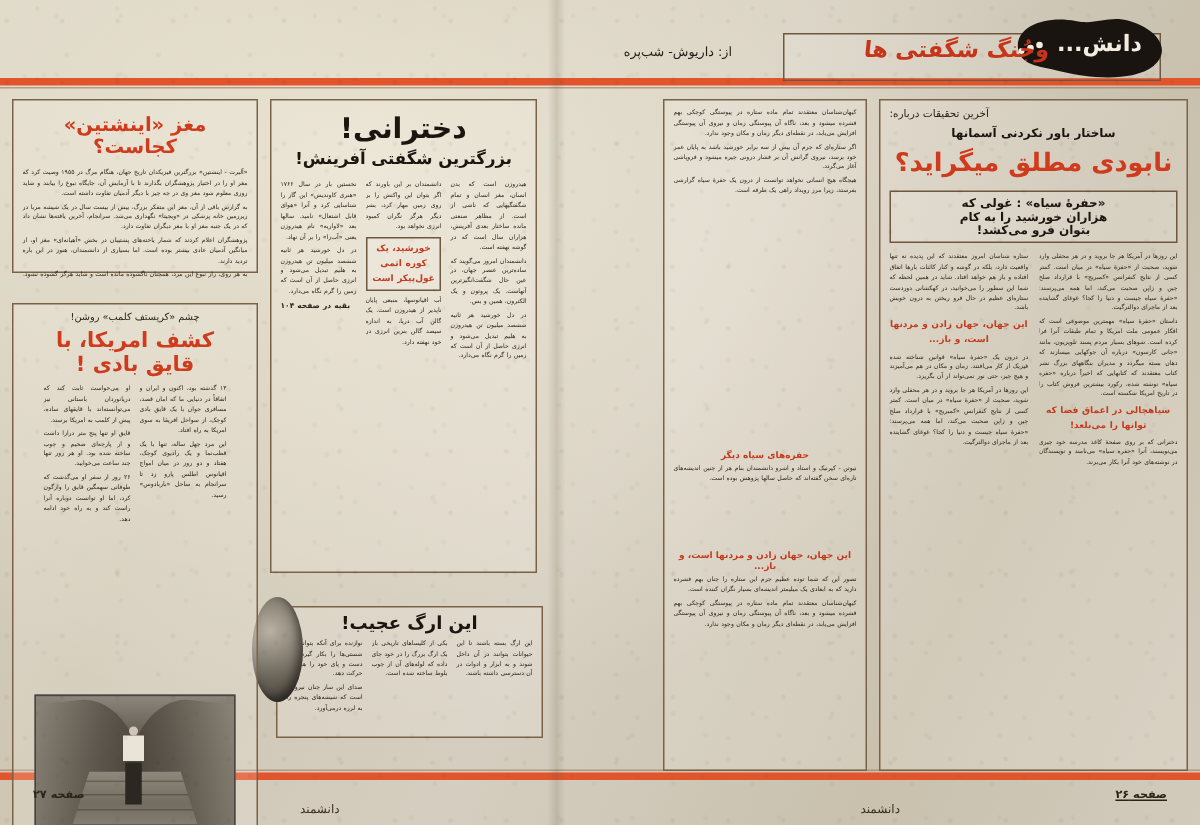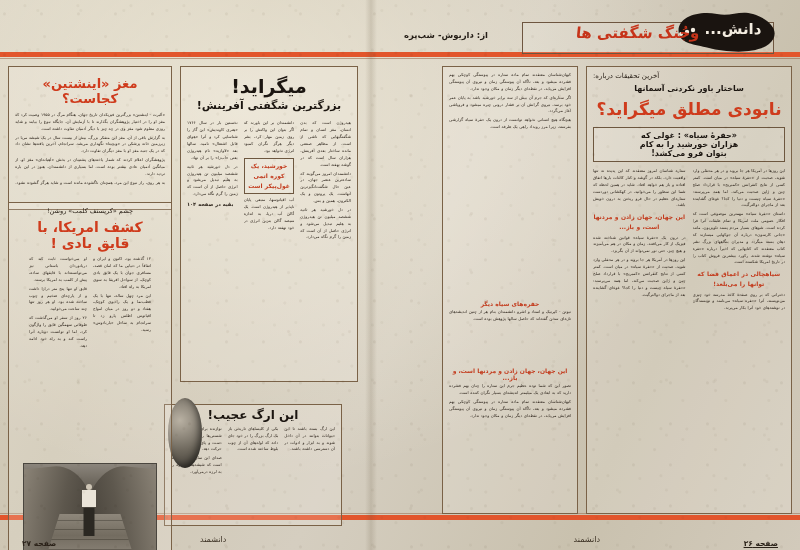--- a/index.html
+++ b/index.html
@@ -52,21 +52,21 @@
   .mast-logo{
     position:absolute;right:5px;top:2px;width:118px;height:46px;
   }
   .mast-word1{
     position:absolute;right:92px;top:18px;
     font-size:15px;font-weight:bold;color:#c6341a;letter-spacing:-1px;
     transform:skewX(-6deg);
   }
   .byline{
     position:absolute;right:312px;top:30px;
-    font-size:8.5px;color:#241d16;font-weight:bold;white-space:nowrap;
+    font-size:8.5px;color:#241d16;font-weight:normal;white-space:nowrap;
   }
 
   
   .box{
     position:absolute;border:1px solid #7a6247;
     background:rgba(255,252,243,.18);
     box-sizing:border-box;
   }
   .hl-red{color:#cf3b1c;font-weight:bold;line-height:1.15;}
   .hl-blk{color:#1b1510;font-weight:bold;line-height:1.15;}
@@ -120,21 +120,21 @@
 
   
   .moon{
     position:absolute;border-radius:50%;
     background:radial-gradient(circle at 35% 32%,#b9b1a3,#6d675c 58%,#3e3a33);
     box-shadow:inset -3px -3px 6px rgba(0,0,0,.45);
   }
 
   
   .foot{
-    position:absolute;bottom:2px;font-size:7.5px;color:#2b2219;font-weight:bold;
+    position:absolute;bottom:16px;font-size:7.5px;color:#2b2219;font-weight:bold;
   }
   .foot-mark{position:absolute;bottom:6px;font-size:8px;color:#3a2f22;letter-spacing:1px;}
 </style>
 </head>
 <body>
 
 <div class="page">
 
   <div class="rule-top"></div>
   <div class="rule-top2"></div>
@@ -193,60 +193,60 @@
       <p>نیوتن - کپرنیک و استاد و اشرو دانشمندان بنام هر از چنین اندیشه‌های تازه‌ای سخن گفته‌اند که حاصل سالها پژوهش بوده است.</p>
     </div>
     <div class="redhead">این جهان، جهان زادن و مردنها است، و باز...</div>
     <div class="col-text tiny" style="height:110px;">
       <p>تصور این که شما توده عظیم جرم این ستاره را چنان بهم فشرده دارید که به ابعادی یک میلیمتر اندیشه‌ای بسیار نگران کننده است.</p>
       <p>کیهان‌شناسان معتقدند تمام ماده ستاره در پیوستگی کوچکی بهم فشرده میشود و بعد، ناگاه آن پیوستگی زمان و نیروی آن پیوستگی افزایش می‌یابد، در نقطه‌ای دیگر زمان و مکان وجود ندارد.</p>
     </div>
   </div>
 
   <div class="box" style="left:180px;top:66px;width:178px;height:316px;padding:5px 6px;">
-    <div class="hl-blk" style="font-size:19px;text-align:center;margin:4px 0 2px;">میگراید!</div>
+    <div class="hl-blk" style="font-size:19px;text-align:center;margin:4px 0 2px;">دخترانی!</div>
     <div class="hl-blk" style="font-size:11px;text-align:center;margin-bottom:8px;">بزرگترین شگفتی آفرینش!</div>
     <div style="display:flex;gap:6px;height:250px;">
       <div class="col-text tiny" style="flex:1;">
         <p>هیدروژن است که بدن انسان، مغز انسان و تمام شگفتگیهایی که ناشی از است. از مظاهر صنعتی مانده ساختار بعدی آفرینش، هزاران سال است که در گوشه نهفته است.</p>
         <p>دانشمندان امروز می‌گویند که ساده‌ترین عنصر جهان، در عین حال شگفت‌انگیزترین آنهاست. یک پروتون و یک الکترون، همین و بس.</p>
         <p>در دل خورشید هر ثانیه ششصد میلیون تن هیدروژن به هلیم تبدیل می‌شود و انرژی حاصل از آن است که زمین را گرم نگاه می‌دارد.</p>
       </div>
       <div class="col-text tiny" style="flex:1;">
         <p>دانشمندان بر این باورند که اگر بتوان این واکنش را بر روی زمین مهار کرد، بشر دیگر هرگز نگران کمبود انرژی نخواهد بود.</p>
         <div class="boxhead">خورشید، یک کوره اتمی غول‌پیکر است</div>
         <p>آب اقیانوسها، منبعی پایان ناپذیر از هیدروژن است. یک گالن آب دریا، به اندازه سیصد گالن بنزین انرژی در خود نهفته دارد.</p>
       </div>
       <div class="col-text tiny" style="flex:1;">
         <p>نخستین بار در سال ۱۷۶۶ «هنری کاوندیش» این گاز را شناسایی کرد و آنرا «هوای قابل اشتعال» نامید. سالها بعد «لاوازیه» نام هیدروژن یعنی «آب‌زا» را بر آن نهاد.</p>
         <p>در دل خورشید هر ثانیه ششصد میلیون تن هیدروژن به هلیم تبدیل می‌شود و انرژی حاصل از آن است که زمین را گرم نگاه می‌دارد.</p>
         <div class="cont">بقیه در صفحه ۱۰۴</div>
       </div>
     </div>
   </div>
 
-  <div class="box" style="left:164px;top:404px;width:178px;height:122px;padding:4px 6px;">
+  <div class="box" style="left:184px;top:404px;width:178px;height:88px;padding:4px 6px;">
     <div class="hl-blk" style="font-size:12px;text-align:center;margin-bottom:3px;">این ارگ عجیب!</div>
     <div style="display:flex;gap:6px;height:82px;">
       <div class="col-text tiny" style="flex:1;">
         <p>این ارگ بسته باشند تا این حیوانات بتوانند در آن داخل شوند و به ابزار و ادوات در آن دسترسی داشته باشند.</p>
       </div>
       <div class="col-text tiny" style="flex:1;">
         <p>یکی از کلیساهای تاریخی باز یک ارگ بزرگ را در خود جای داده که لوله‌های آن از چوب بلوط ساخته شده است.</p>
       </div>
       <div class="col-text tiny" style="flex:1;">
         <p>نوازنده برای آنکه بتواند همه شستی‌ها را بکار گیرد، باید دست و پای خود را همزمان حرکت دهد.</p>
         <p>صدای این ساز چنان نیرومند است که شیشه‌های پنجره را به لرزه درمی‌آورد.</p>
       </div>
     </div>
   </div>
 
   <div class="moon" style="left:168px;top:398px;width:34px;height:70px;border-radius:50%/50%;clip-path:inset(0 0 0 0);"></div>
 
-  <div class="box" style="left:8px;top:66px;width:164px;height:144px;padding:4px 6px;">
+  <div class="box" style="left:8px;top:66px;width:164px;height:116px;padding:4px 6px;">
     <div class="hl-red" style="font-size:13px;text-align:center;margin:6px 0 5px;">مغز «اینشتین» کجاست؟</div>
     <div class="col-text tiny" style="height:84px;">
       <p>«آلبرت - اینشتین» بزرگترین فیزیکدان تاریخ جهان، هنگام مرگ در ۱۹۵۵ وصیت کرد که مغز او را در اختیار پژوهشگران بگذارند تا با آزمایش آن، جایگاه نبوغ را بیابند و شاید روزی معلوم شود مغز وی در چه چیز با دیگر آدمیان تفاوت داشته است.</p>
       <p>به گزارش باقی از آن، مغز این متفکر بزرگ، بیش از بیست سال در یک شیشه مربا در زیرزمین خانه پزشکی در «ویچیتا» نگهداری می‌شد. سرانجام، آخرین یافته‌ها نشان داد که در یک جنبه مغز او با مغز دیگران تفاوت دارد.</p>
       <p>پژوهشگران اعلام کردند که شمار یاخته‌های پشتیبان در بخش «آهیانه‌ای» مغز او، از میانگین آدمیان عادی بیشتر بوده است. اما بسیاری از دانشمندان، هنوز در این باره تردید دارند.</p>
       <p>به هر روی، راز نبوغ این مرد، همچنان ناگشوده مانده است و شاید هرگز گشوده نشود.</p>
     </div>
   </div>
 
   <div class="box" style="left:8px;top:202px;width:164px;height:372px;padding:4px 20px;">

